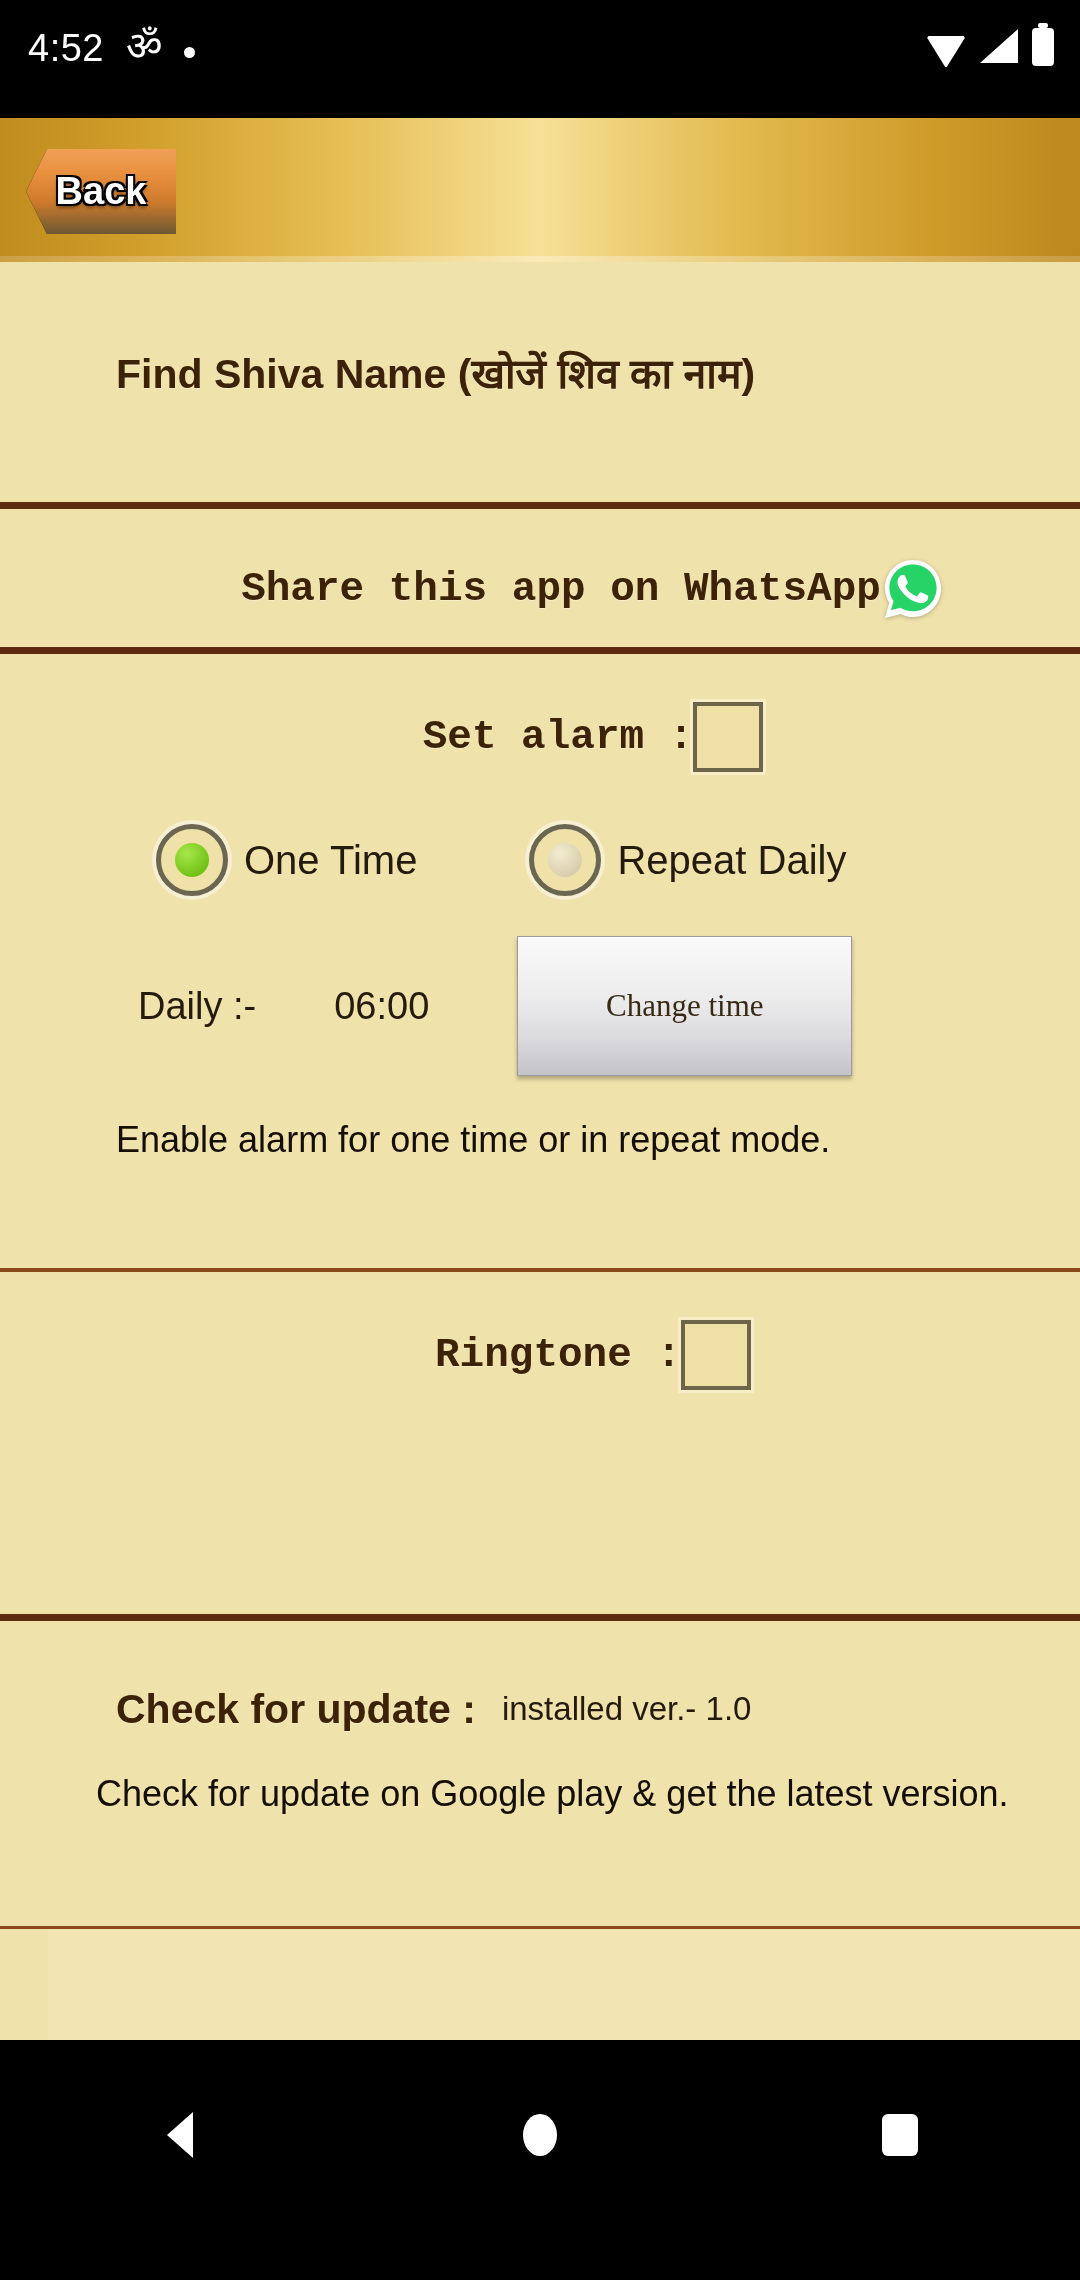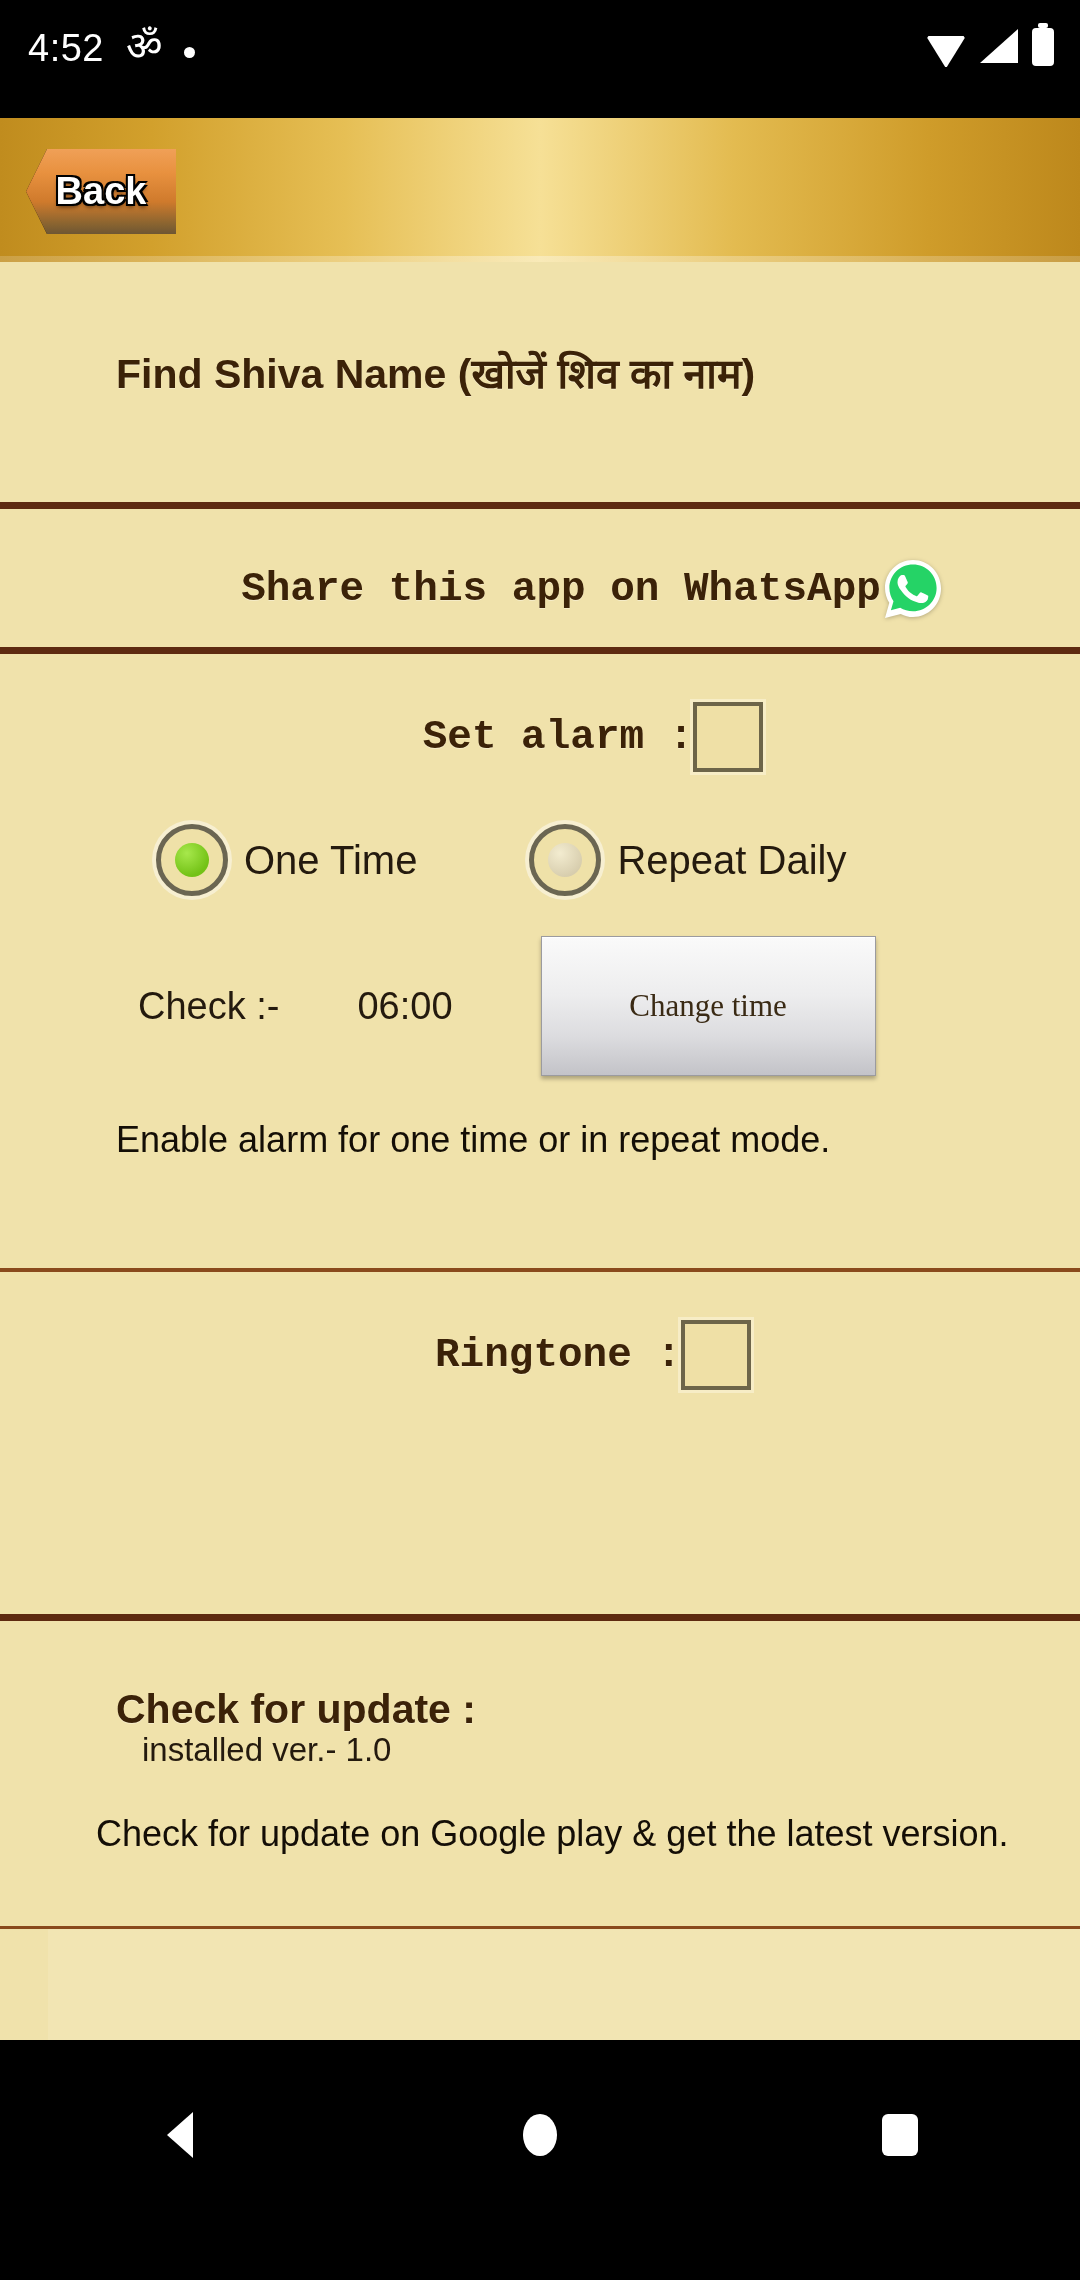--- a/index.html
+++ b/index.html
@@ -209,42 +209,42 @@
         </div>
         <div class="radio-item" style="margin-left:112px;">
           <span class="radio-ring">
             <span class="radio-dot off"></span>
           </span>
           <span class="radio-label">Repeat Daily</span>
         </div>
       </div>
 
       <div class="time-row" style="margin-top:40px;">
-        <span class="time-label">Check :-</span>
+        <span class="time-label">Daily :-</span>
         <span class="time-value">06:00</span>
         <div class="btn-change">Change time</div>
       </div>
 
       <div class="pad" style="margin-top:42px;">
         <div class="t-dark">Enable alarm for one time or in repeat mode.</div>
       </div>
     </div>
     <div class="rule-thin"></div>
 
     <div class="sec" style="height:342px;">
       <div class="pad row" style="padding-top:48px;">
         <div class="h-bold">Ringtone :</div>
         <div class="cbox"></div>
       </div>
     </div>
     <div class="rule-thick"></div>
 
     <div class="sec" style="height:305px;">
       <div class="pad" style="padding-top:68px;">
-        <div style="display:flex; align-items:flex-start;flex-direction:column;">
+        <div style="display:flex; align-items:center;">
           <span class="h-bold">Check for update :</span>
           <span class="t-normal" style="margin-left:26px; font-size:33px;">installed ver.- 1.0</span>
         </div>
         <div class="t-dark" style="margin-top:42px; margin-left:-20px;">Check for update on Google play &amp; get the latest version.</div>
       </div>
     </div>
     <div class="rule-thin" style="height:3px; background:#8a4a1c;"></div>
 
     <div class="sec" style="height:122px; background:#f2e5b3;"></div>
 

